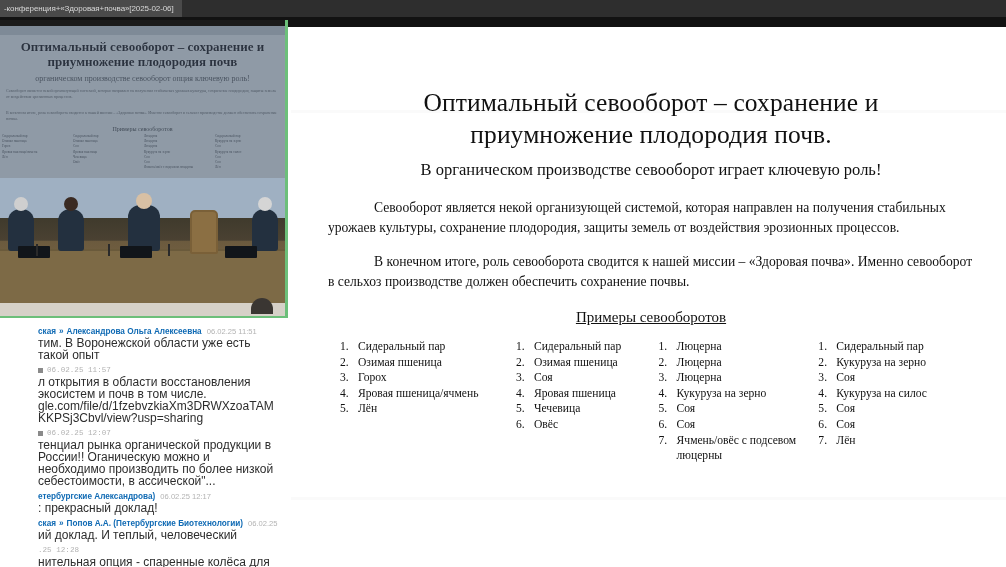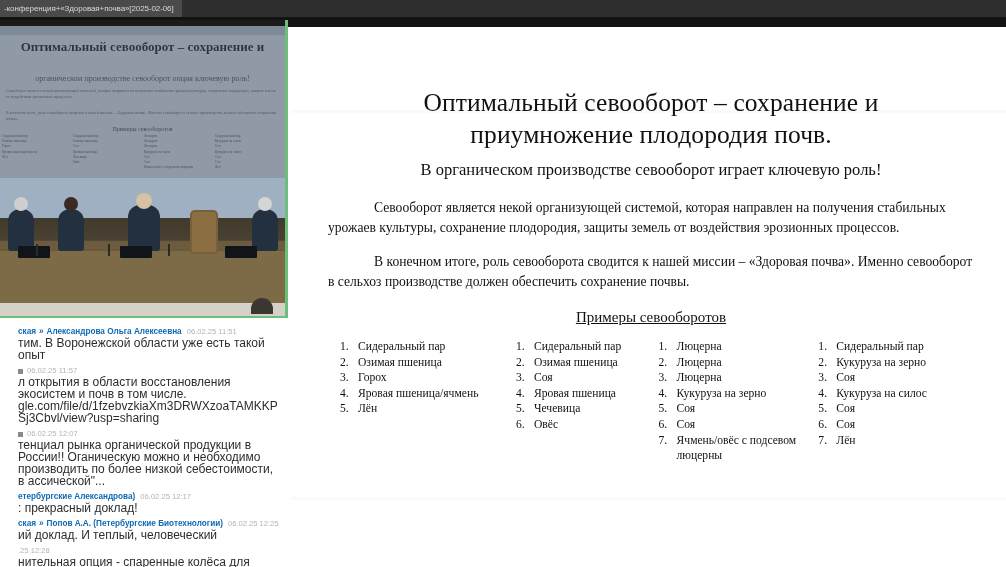--- a/index.html
+++ b/index.html
@@ -146,35 +146,35 @@
   #webcam .headdark {
     position:absolute; right: 12px; bottom: 2px;
     width: 22px; height: 16px; border-radius: 11px 11px 0 0; background:#3a3632;
   }
 
   
   #chat {
     position: absolute; left: 0; top: 300px; width: 288px; height: 267px;
     background: #ffffff; padding: 4px 0 0 0; overflow: hidden;
   }
-  .chat-msg { padding: 2px 8px 2px 18px; }
+  .chat-msg { padding: 2px 8px 2px 6px; margin-left: 32px; }
   .chat-head {
     font-size: 8.2px; line-height: 11px; color: #0f6ab4;
     font-weight: 700; white-space: nowrap; overflow: hidden;
   }
   .chat-head .arrow { color: #0f6ab4; font-weight: 700; margin: 0 3px; }
   .chat-head .time {
     color: #b3b3b3; font-weight: 400; font-size: 7.6px; margin-left: 5px;
   }
   .chat-body {
     font-size: 12px; line-height: 12px; color: #2d2d2d;
     word-break: break-word;
   }
   .chat-time-only {
-    font-size: 7.6px; line-height: 11px; color: #b3b3b3;
+    font-size: 7.6px; line-height: 11px; color: #b3b3b3; font-family: Liberation Mono, monospace;
   }
   .chat-time-only .dot {
     display:inline-block; width:5px; height:5px; background:#8a8a8a;
     margin-right:4px; vertical-align: middle;
   }
 
   
   #slidewrap {
     position: absolute; left: 291px; top: 27px; width: 715px; height: 540px;
     background: #ffffff; overflow: hidden;
@@ -243,20 +243,21 @@
   <div id="topband"></div>
 
   <div id="leftcol">
 
     <div id="videoframe">
 
       <div id="mini-slide">
         <div class="msbar"></div>
         <div class="mstitle">
           <div>Оптимальный севооборот –  сохранение и</div>
+          <div>приумножение плодородия почв</div>
         </div>
         <div class="mssub">органическом производстве севооборот опция ключевую роль!</div>
         <div class="mspara" style="top:62px">Севооборот является некой организующей системой, которая направлен на получения стабильных урожаев культуры, сохранение плодородия, защиты земель от воздействия эрозионных процессов.</div>
         <div class="mspara" style="top:84px">В конечном итоге, роль севооборота сводится к нашей миссии –  «Здоровая почва». Именно севооборот в сельхоз производстве должен обеспечить сохранение почвы.</div>
         <div class="mshead" style="top:100px">Примеры севооборотов</div>
         <div class="mscols">
           <div class="mscol">
             <div>Сидеральный пар</div>
             <div>Озимая пшеница</div>
             <div>Горох</div>

